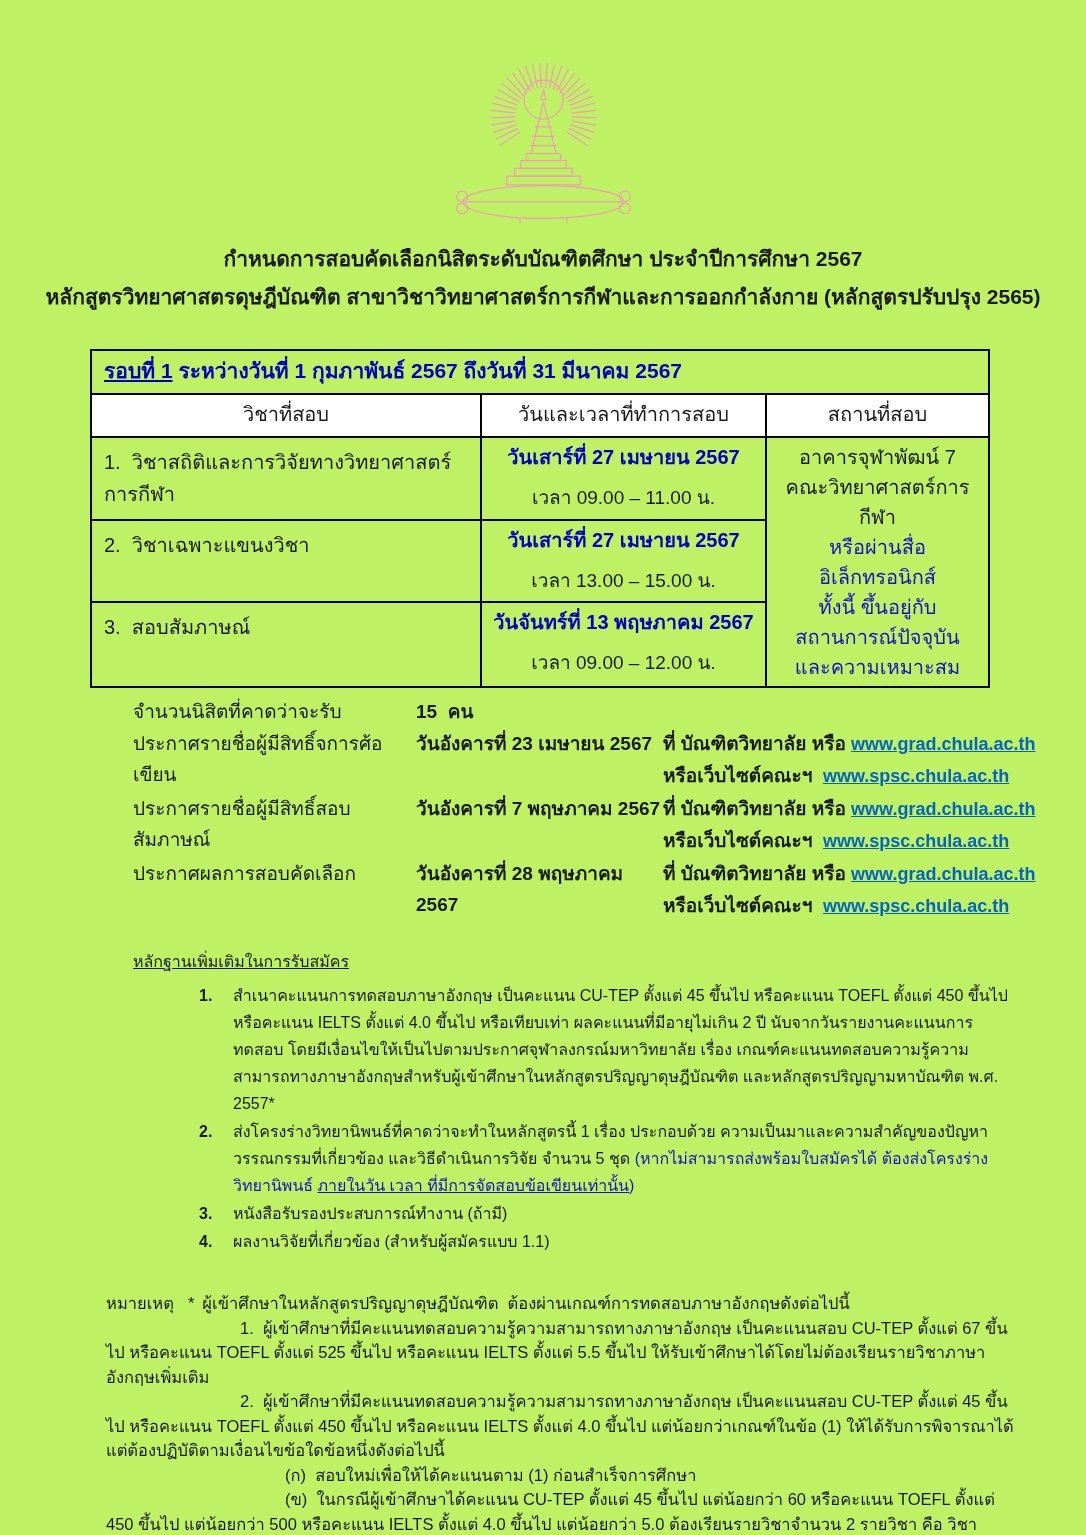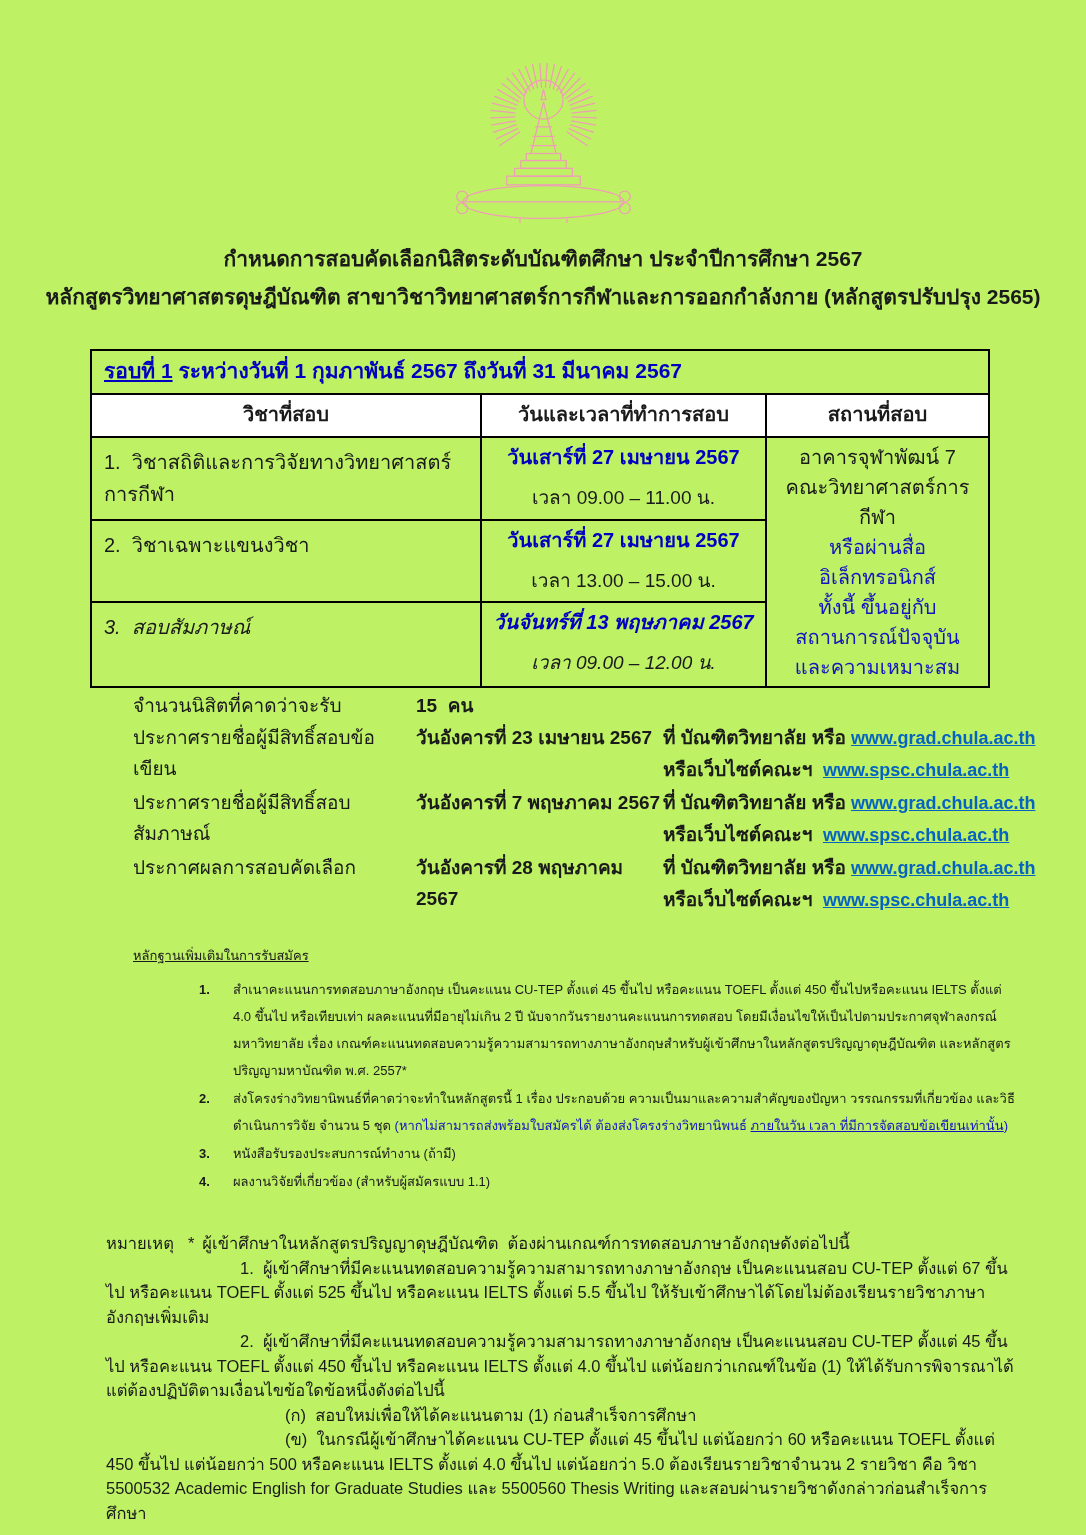--- a/index.html
+++ b/index.html
@@ -13,41 +13,41 @@
 
   
   .title{ text-align:center;font-weight:bold;font-size:21px;line-height:38px;color:#1a1a1a;margin-top:10px;}
   .title.second{margin-top:0;}
 
   
   table.exam{border-collapse:collapse;table-layout:fixed;width:898px;margin:33px 0 0 90px;}
   table.exam td{border:2px solid #000;}
   .round-cell{padding:3px 10px 6px 12px;font-size:21px;font-weight:bold;color:#0000c0;border-radius:17px;}
   .round-label{text-decoration:underline;}
-  .col-head{font-size:20px;text-align:center;padding:3px 2px 6px;font-weight:bold;background:#fff;}
+  .col-head{font-size:20px;text-align:center;padding:3px 2px 6px;font-weight:normal;background:#fff;}
   .subject-cell{font-size:20px;padding:8px 6px 4px 12px;vertical-align:top;white-space:pre-wrap;margin-left:43px;}
   .datetime-cell{text-align:center;vertical-align:top;padding-top:6px;}
   .exam-date{font-size:20px;font-weight:bold;color:#0000c0;line-height:26px;}
   .exam-time{font-size:19px;color:#1a1a1a;line-height:26px;margin-top:15px;text-align:center;}
-  .row-h1{height:60px;} .row-h2{height:60px;} .row-h3{height:80px;font-style:italic;}
+  .row-h1{height:60px;} .row-h2{height:60px;} .row-h3{height:80px;}
   .location-cell{text-align:center;vertical-align:middle;font-size:20px;line-height:30px;padding:4px 6px;}
   .loc-black{color:#1a1a1a;}
   .loc-blue{color:#1515c0;}
 
   
-  .ann{margin:2px 40px 0 133px;font-size:19px;}
+  .ann{margin:8px 40px 0 133px;font-size:19px;}
   .ann-row{display:flex;align-items:flex-start;margin-bottom:1px;}
   .ann-label{width:283px;flex:0 0 283px;line-height:31px;}
   .ann-date{width:247px;flex:0 0 247px;font-weight:bold;line-height:31px;}
   .ann-links{flex:1;line-height:31px;}
   .ann-bold{font-weight:bold;text-align:right;}
   a.link,.link{color:#0563c1;text-decoration:underline;cursor:pointer;font-size:18px;font-weight:bold;}
 
   
-  .docs{margin:26px 70px 0 133px;font-size:13px;}
+  .docs{margin:26px 70px 0 133px;font-size:16px;}
   .docs-heading{text-decoration:underline;line-height:28px;margin-bottom:6px;}
   .doc-item{display:flex;line-height:27px;margin-top:1px;}
   .doc-no{flex:0 0 34px;font-weight:bold;padding-left:66px;box-sizing:content-box;}
   .doc-text{flex:1;white-space:pre-wrap;}
   .blue-note{color:#1515c0;}
   .blue-note-u{color:#1515c0;text-decoration:underline;}
 
   
   .notes{margin:36px 66px 0 106px;font-size:16.5px;line-height:24.5px;color:#1a1a1a;}
   .notes p{margin:0;white-space:pre-wrap;}
@@ -173,21 +173,21 @@
     </table>
 
   <div class="ann">
 
     <div class="ann-row">
       <div class="ann-label">จำนวนนิสิตที่คาดว่าจะรับ</div>
       <div class="ann-date pre">15  คน</div>
     </div>
 
     <div class="ann-row">
-      <div class="ann-label">ประกาศรายชื่อผู้มีสิทธิ์สอบข้อเขียน</div>
+      <div class="ann-label">ประกาศรายชื่อผู้มีสิทธิ์จการศ้อเขียน</div>
       <div class="ann-date">วันอังคารที่ 23 เมษายน 2567</div>
       <div class="ann-links">
         <div><span class="ann-bold pre">ที่ บัณฑิตวิทยาลัย หรือ </span><a class="link">www.grad.chula.ac.th</a></div>
         <div><span class="ann-bold pre">หรือเว็บไซต์คณะฯ  </span><a class="link">www.spsc.chula.ac.th</a></div>
       </div>
     </div>
 
     <div class="ann-row">
       <div class="ann-label">ประกาศรายชื่อผู้มีสิทธิ์สอบสัมภาษณ์</div>
       <div class="ann-date">วันอังคารที่ 7 พฤษภาคม 2567</div>

